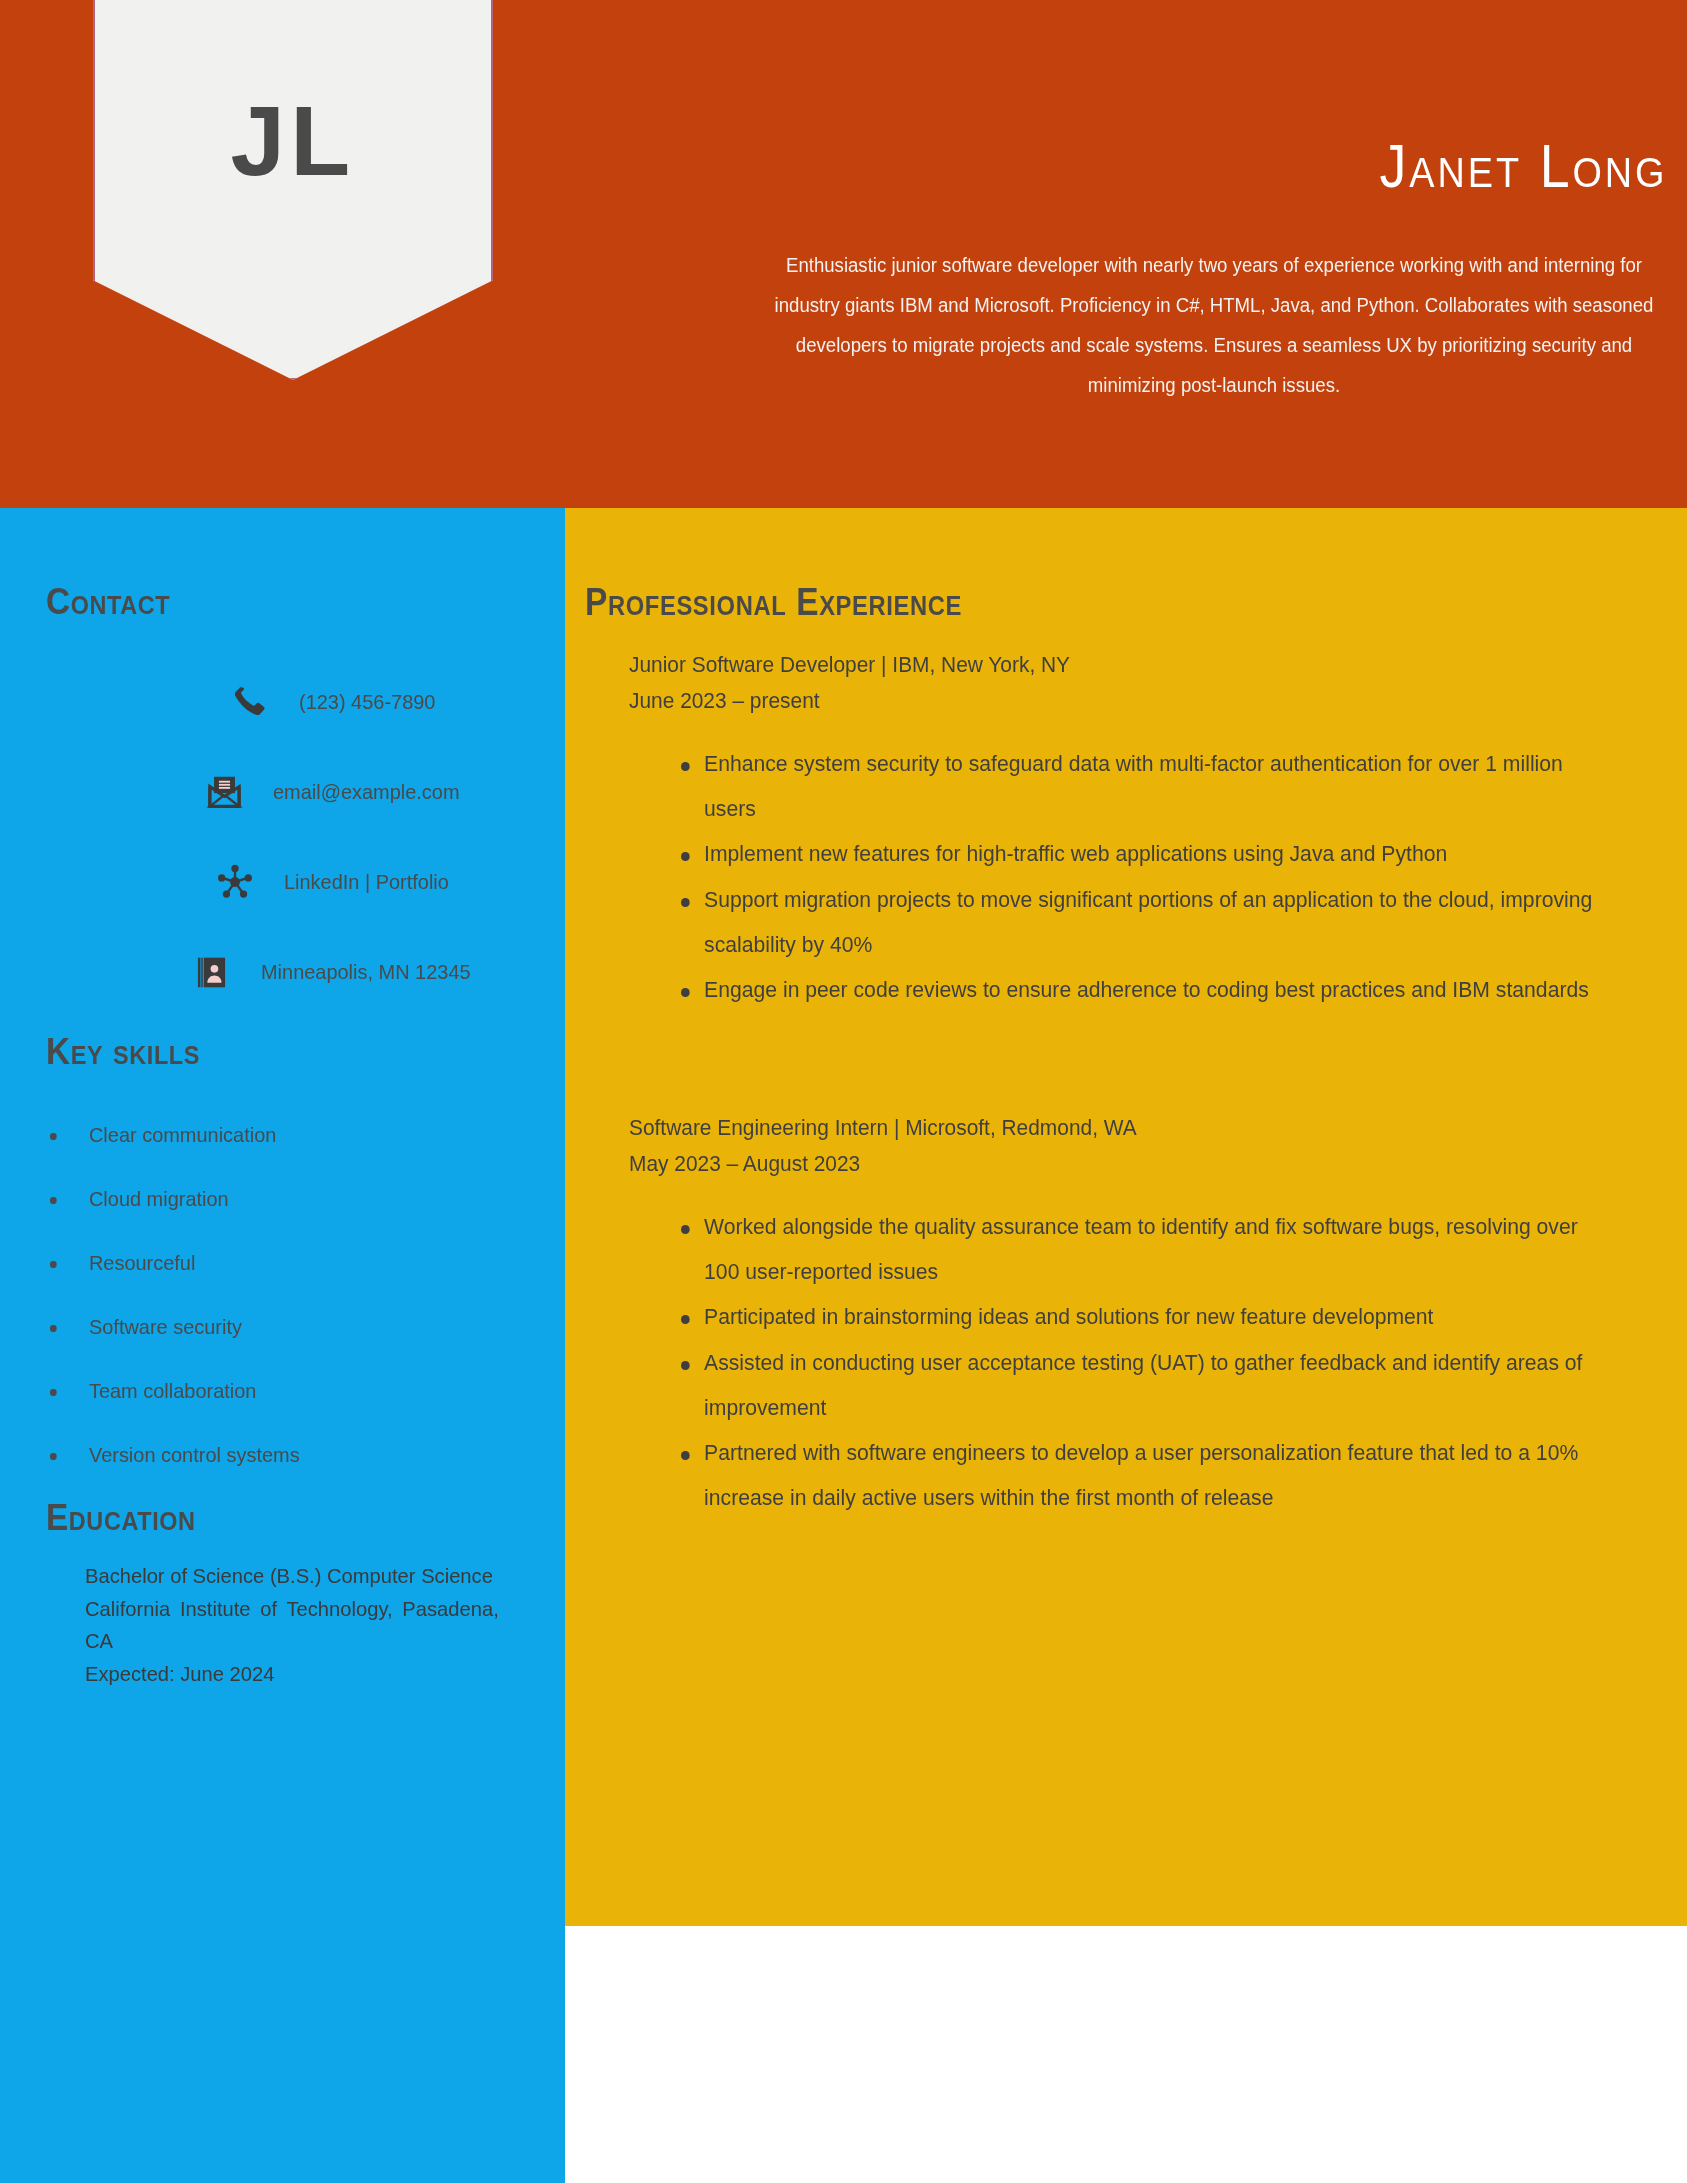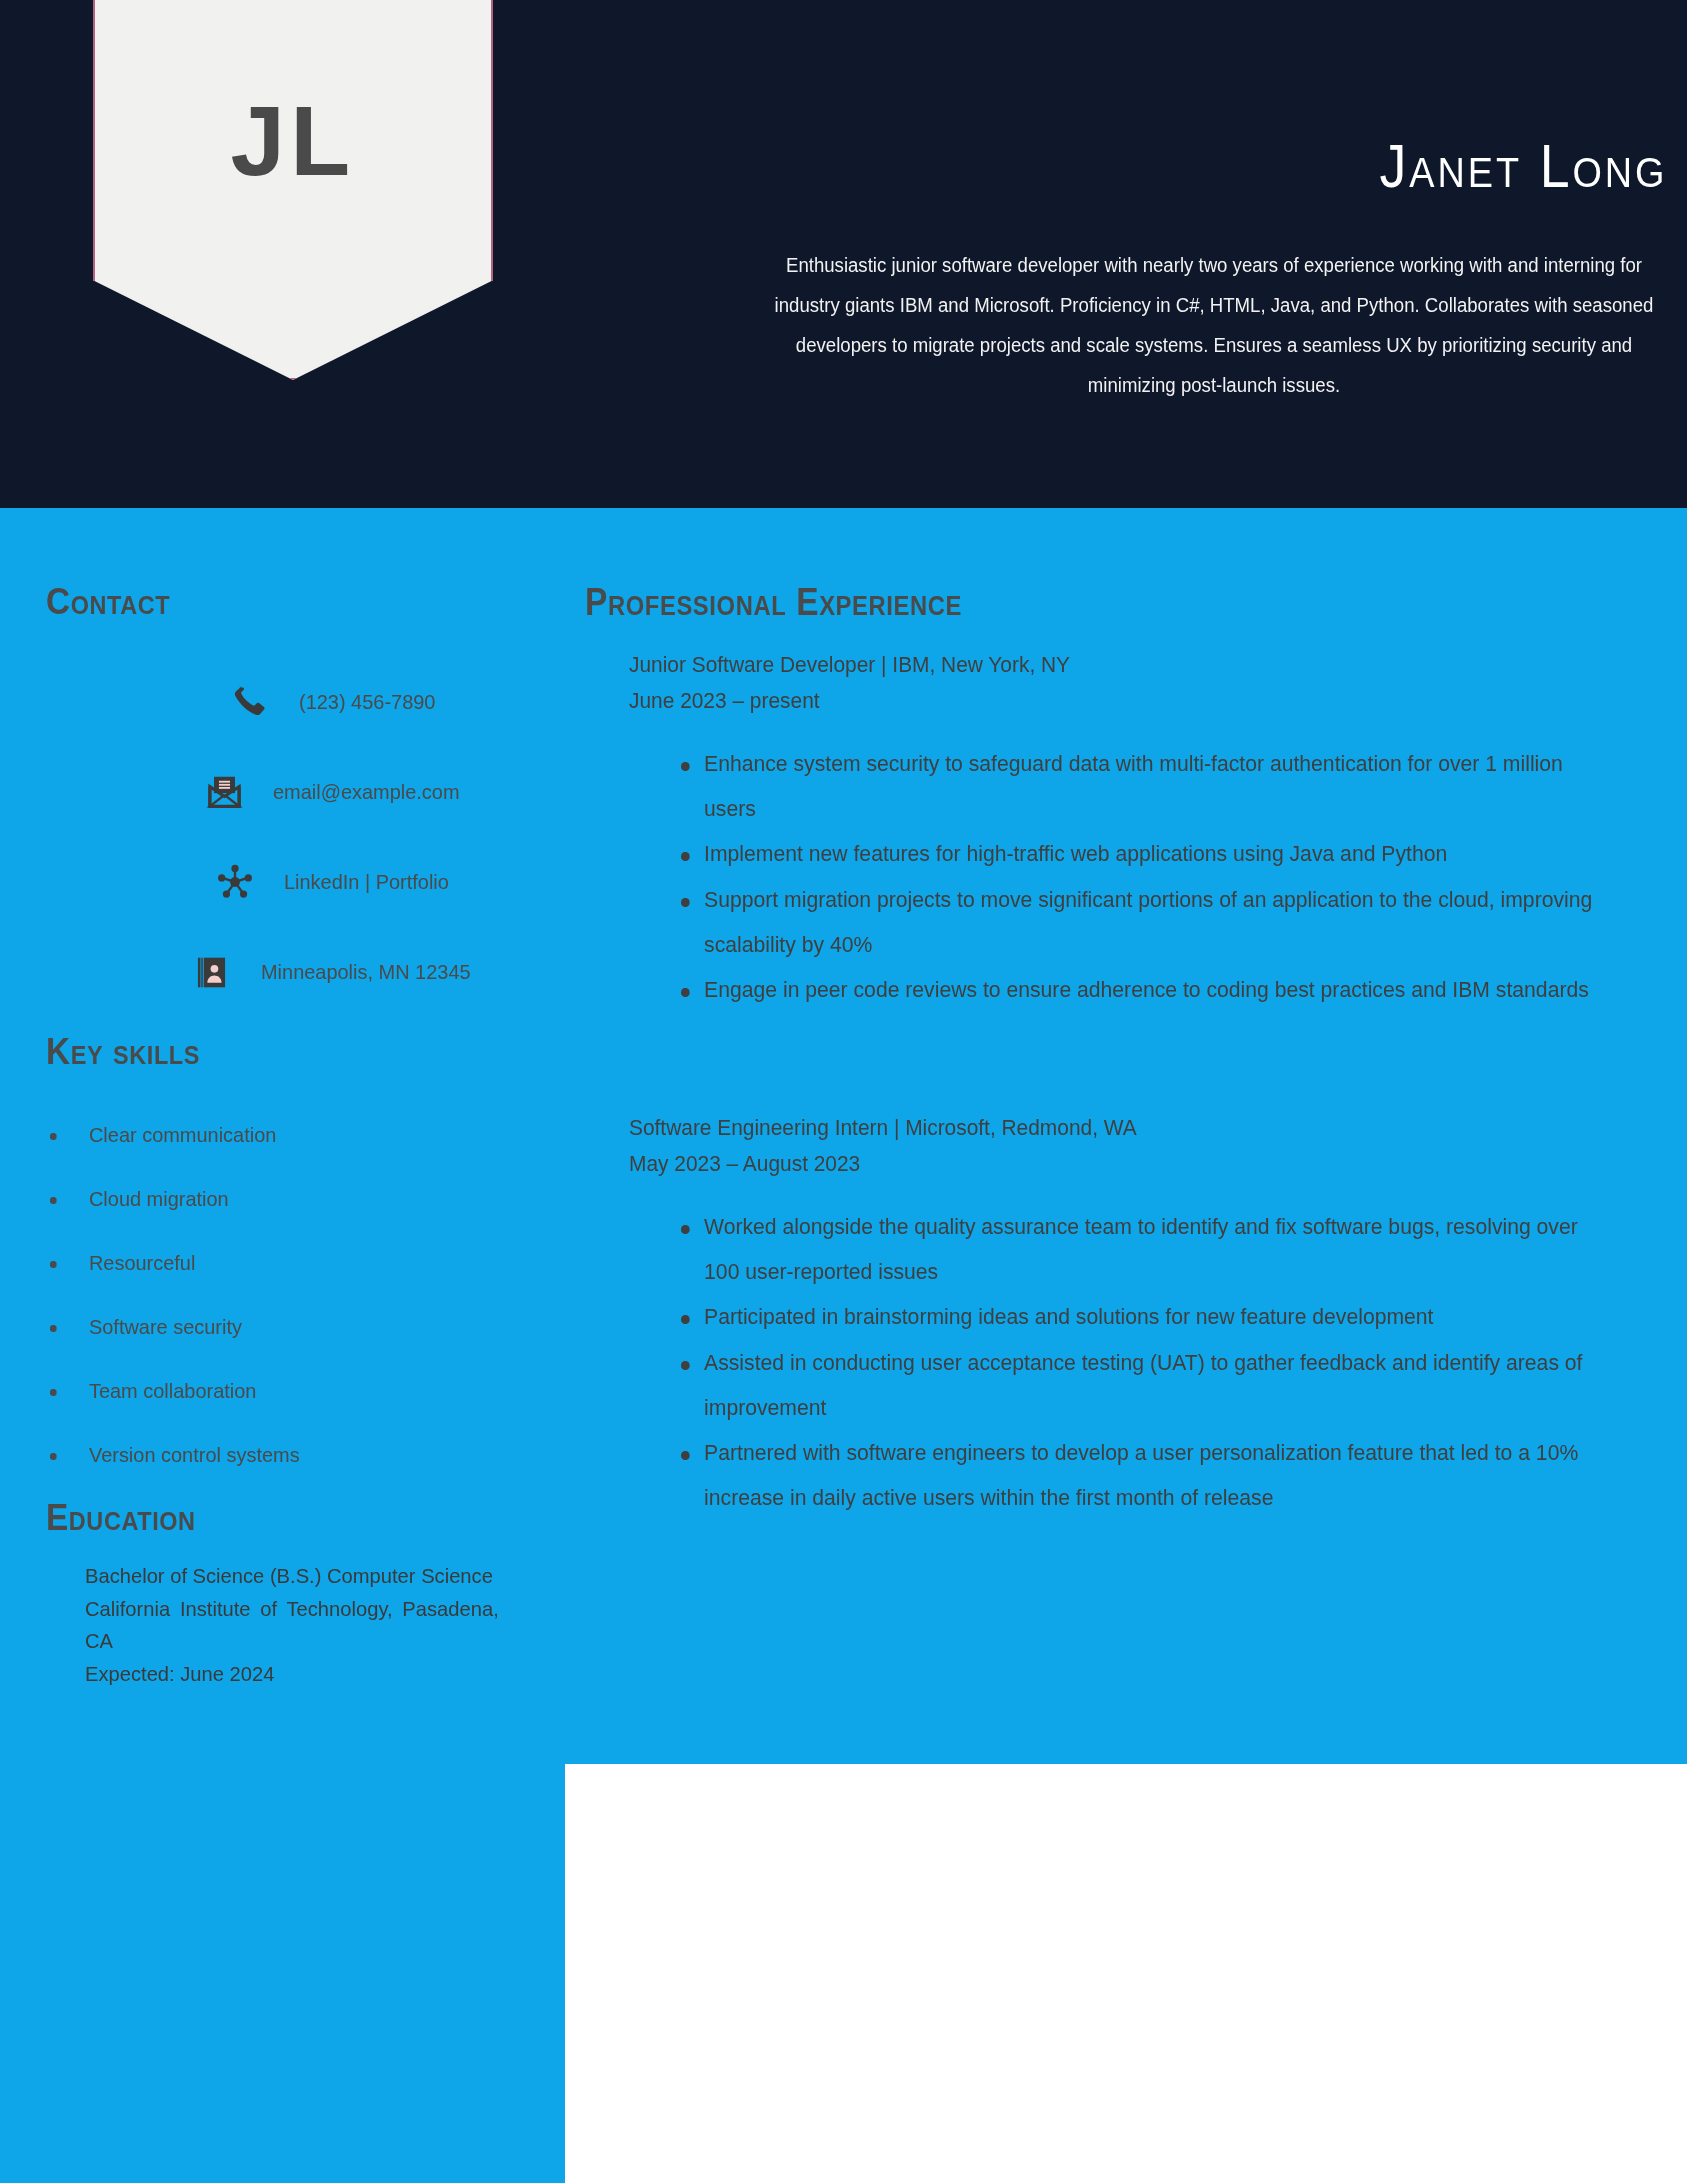--- a/index.html
+++ b/index.html
@@ -8,21 +8,21 @@
     background:#ffffff;
     font-family:"Liberation Sans", sans-serif;
     -webkit-font-smoothing:antialiased;
     overflow:hidden;
   }
   .page{position:relative;width:1687px;height:2183px;background:#fff;}
 
   
   .header{
     position:absolute;left:0;top:0;width:1687px;height:508px;
-    background:#0f172a;
+    background:#c2410c;
   }
   .ribbon{
     position:absolute;left:93px;top:-4px;width:400px;height:384px;
     background:#F0F0EF;
     border:2px solid #B5627C;
     border-top:none;
     box-sizing:border-box;
     -webkit-clip-path:polygon(0 0,100% 0,100% 74%,50% 100%,0 74%);
     clip-path:polygon(0 0,100% 0,100% 74%,50% 100%,0 74%);
   }
@@ -130,22 +130,22 @@
     position:absolute;left:85px;top:1052px;width:431px;
     font-family:"Liberation Sans", sans-serif;
     font-size:21px;font-weight:300;color:#3A3A3A;
     line-height:1.55;
     transform:scaleX(0.96);transform-origin:left top;
   }
   .edu-just{text-align:justify;text-align-last:left;}
 
   
   .main{
-    position:absolute;left:565px;top:508px;width:1122px;height:1256px;
-    background:#0ea5e9;box-sizing:border-box;
+    position:absolute;left:565px;top:508px;width:1122px;height:1418px;
+    background:#eab308;box-sizing:border-box;
     padding:0 60px 0 20px;
   }
   .main-h{
     font-family:"Liberation Sans", sans-serif;
     font-variant:small-caps;font-weight:700;
     font-size:38px;color:#4A4A4A;letter-spacing:0.7px;
     transform:scaleX(0.88);transform-origin:left center;
     margin:0;
   }
   #experience-heading{position:absolute;left:20px;top:73px;}

